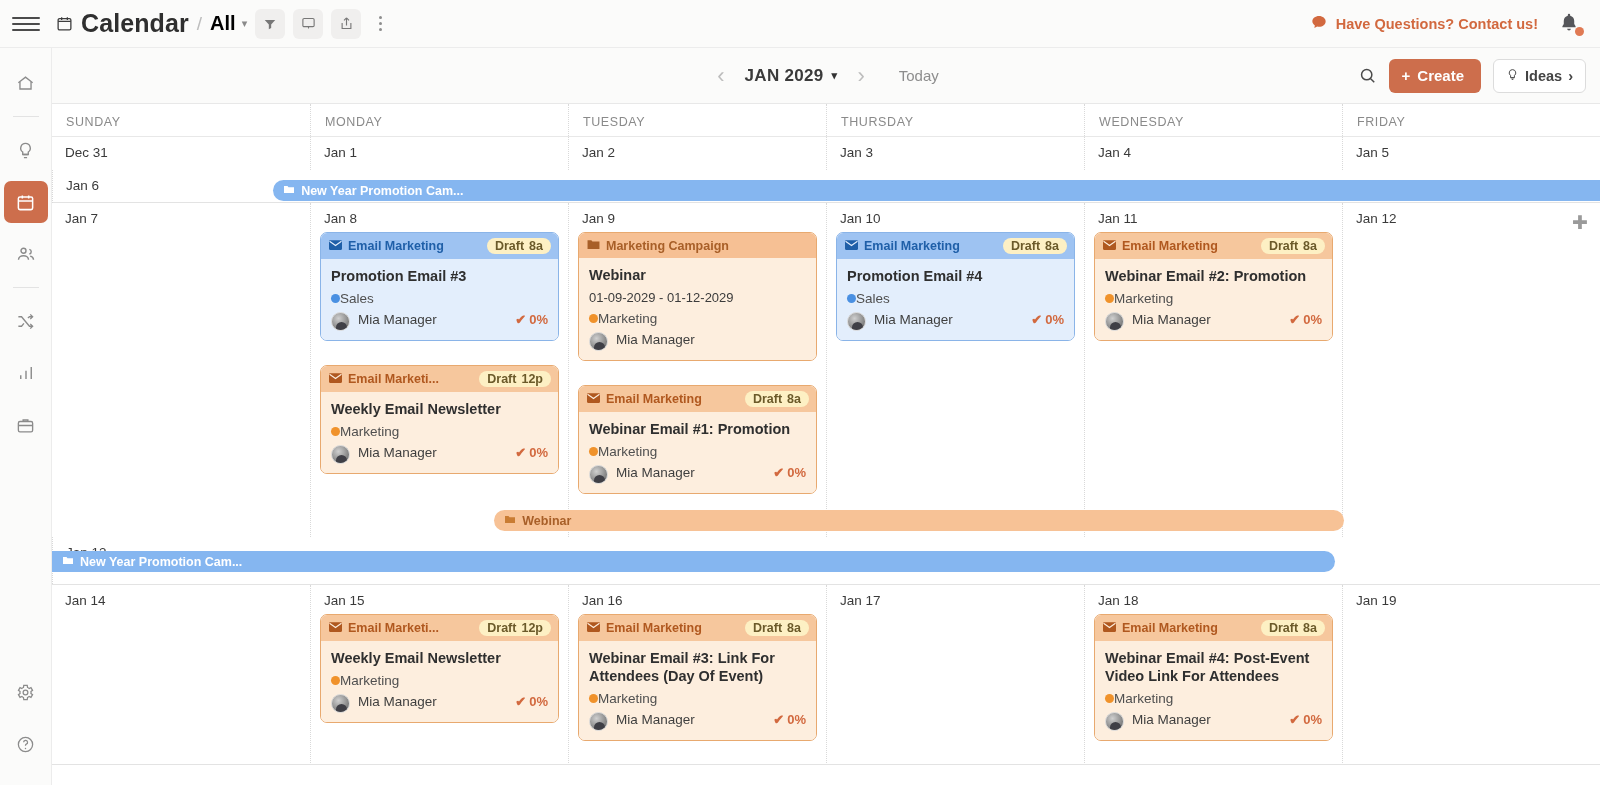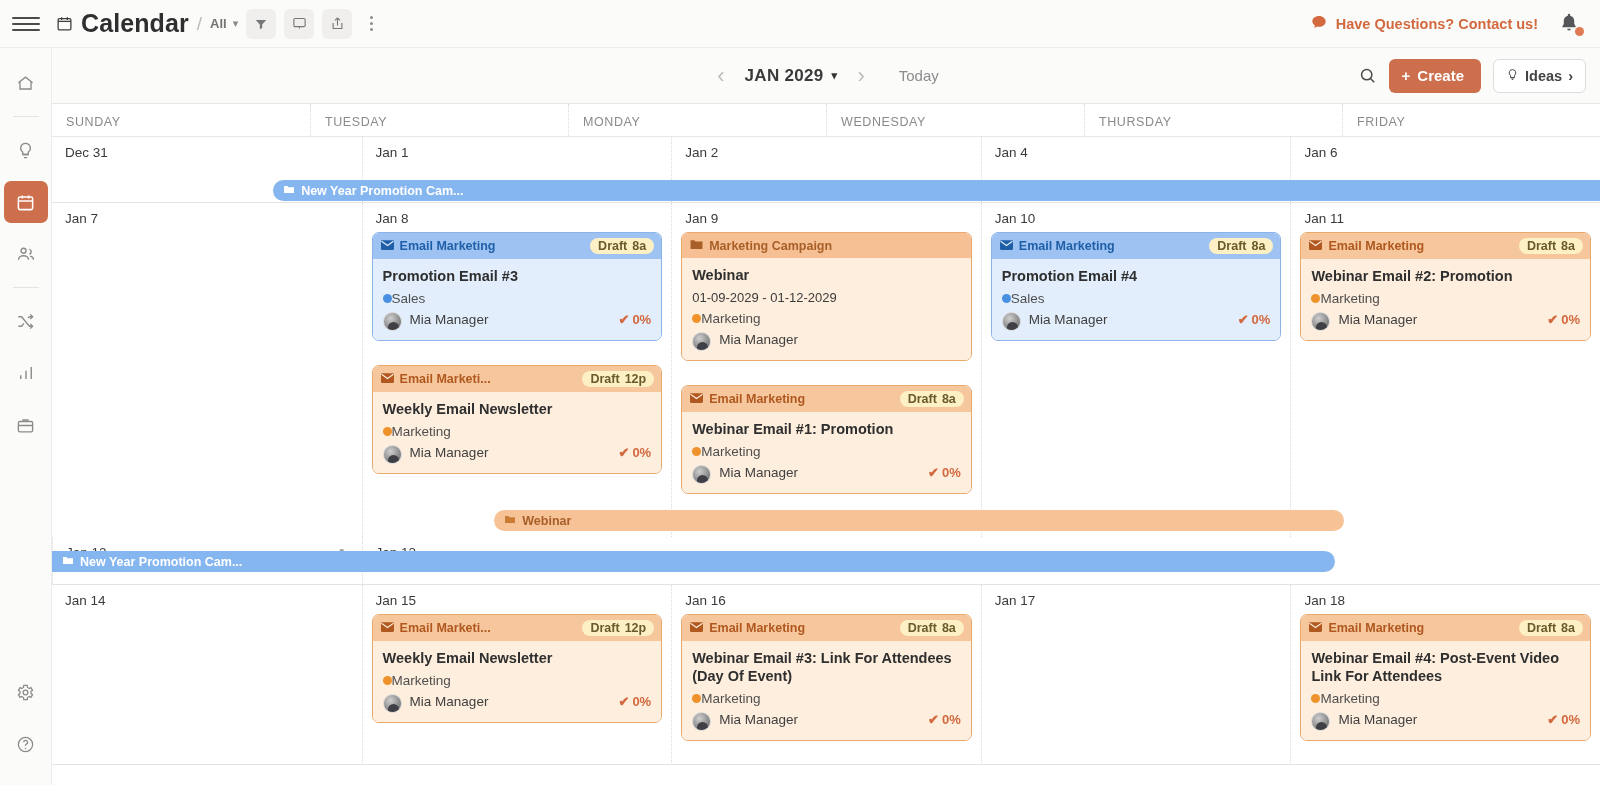--- a/index.html
+++ b/index.html
@@ -18,21 +18,21 @@
     display: flex; align-items: center;
     padding: 0 18px 0 12px;
     border-bottom: 1px solid #ececec;
     position: relative; z-index: 30;
   }
   .hamburger { width: 28px; height: 28px; display:flex; flex-direction:column; justify-content:center; gap:4px; cursor:pointer; margin-right: 16px;}
   .hamburger i { display:block; height:2px; background:#4b4b4b; border-radius:1px; }
   .crumb-icon { margin-right: 8px; display:flex; align-items:center; color:#3d3d3d;}
   .crumb-title { font-size: 25px; font-weight: 700; color: #2f2f2f; letter-spacing: .1px; }
   .crumb-sep { color: #bdbdbd; font-size: 19px; margin: 0 8px; font-weight: 400;}
-  .crumb-all { font-size: 13px; color: #737373; font-weight: 600; }
+  .crumb-all { font-size: 20px; color: #000000; font-weight: 600; }
   .crumb-chev { margin-left: 6px; color:#8a8a8a; font-size: 11px; }
   .icon-btn {
     width: 30px; height: 30px; border-radius: 6px;
     background: #f0efee; display: flex; align-items: center; justify-content: center;
     margin-left: 8px; cursor: pointer; color:#777;
   }
   .kebab { width: 18px; display:flex; flex-direction:column; align-items:center; gap:3px; margin-left: 10px; cursor:pointer;}
   .kebab i { width:3px; height:3px; border-radius:50%; background:#8d8d8d; display:block;}
   .topbar-right { margin-left: auto; display: flex; align-items: center; gap: 20px; }
   .contact { display:flex; align-items:center; gap:9px; color:#d2693f; font-size:14.5px; font-weight:600; cursor:pointer;}
@@ -83,21 +83,21 @@
     font-size:14.5px; color:#444; font-weight:600; cursor:pointer;
   }
 
   
   .grid-head { display: grid; grid-template-columns: repeat(6, 1fr); border-bottom: 1px solid #e8e8e8; background:#fff;}
   .dow { padding: 11px 14px 7px 14px; font-size: 12.5px; color:#8a8a8a; letter-spacing:.6px; border-left:1px dotted #d9d9d9;}
   .dow:first-child { border-left: none; }
 
   .weeks { flex:1; overflow:hidden; display:flex; flex-direction:column; }
   .week { position: relative; border-bottom: 1px solid #e3e3e3; }
-  .week-grid { display: grid; grid-template-columns: repeat(5, 1fr); height: 100%; }
+  .week-grid { display: grid; grid-template-columns: repeat(6, 1fr); height: 100%; }
   .daycell { border-left: 1px dotted #d9d9d9; padding: 8px 9px 4px 9px; position:relative; min-width:0;}
   .daycell:first-child { border-left:none; }
   .daynum { font-size: 13.5px; color: #3a3a3a; margin-bottom: 6px; padding-left: 4px;}
   .add-plus { position:absolute; right:12px; top:10px; color:#9a9a9a; font-size:19px; line-height:1; cursor:pointer; font-weight:500;}
 
   
   .spanbar {
     height: 21px; border-radius: 11px; display:flex; align-items:center;
     gap: 6px; padding: 0 10px; font-size: 12.5px; font-weight: 600;
     cursor:pointer; white-space:nowrap; overflow:hidden;
@@ -298,42 +298,48 @@
               </svg>
           </span>
           <span>Ideas</span>
           <span>›</span>
         </div>
       </div>
     </div>
 
     <div class="grid-head">
       <div class="dow">SUNDAY</div>
+      <div class="dow">MONDAY</div>
       <div class="dow">TUESDAY</div>
-      <div class="dow">MONDAY</div>
+      <div class="dow">THURSDAY</div>
       <div class="dow">WEDNESDAY</div>
-      <div class="dow">THURSDAY</div>
       <div class="dow">FRIDAY</div>
     </div>
 
     <div class="weeks">
 
       <div class="week" style="height:66px;">
         <div class="week-grid">
           <div class="daycell">
               <div class="daynum">Dec 31</div>
             </div>
           <div class="daycell">
               <div class="daynum">Jan 1</div>
             </div>
           <div class="daycell">
               <div class="daynum">Jan 2</div>
             </div>
           <div class="daycell">
+              <div class="daynum">Jan 3</div>
+            </div>
+          <div class="daycell">
               <div class="daynum">Jan 4</div>
+            </div>
+          <div class="daycell">
+              <div class="daynum">Jan 5</div>
             </div>
           <div class="daycell">
               <div class="daynum">Jan 6</div>
             </div>
         </div>
 
         <div class="spanbar blue" style="position:absolute; left:14.285%; right:-12px; top:43px; border-radius:11px 0 0 11px;">
           <span>
             <svg width="12" height="12" viewBox="0 0 24 24" fill="#fff">
                 <path d="M2 6h7l2 2.5h11V20H2z"></path>

